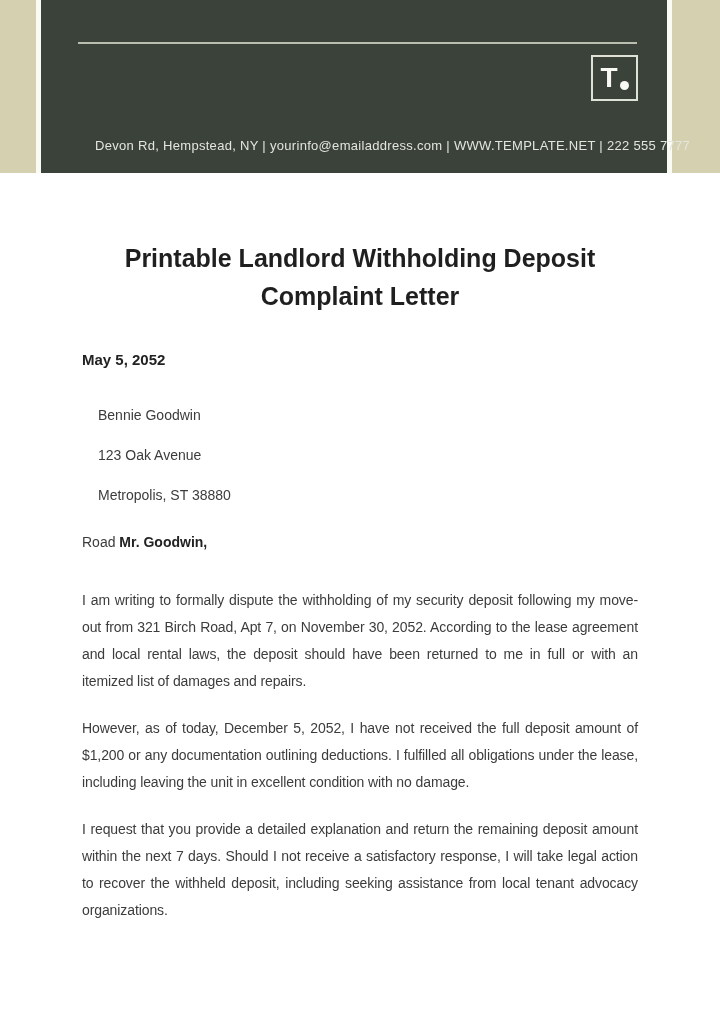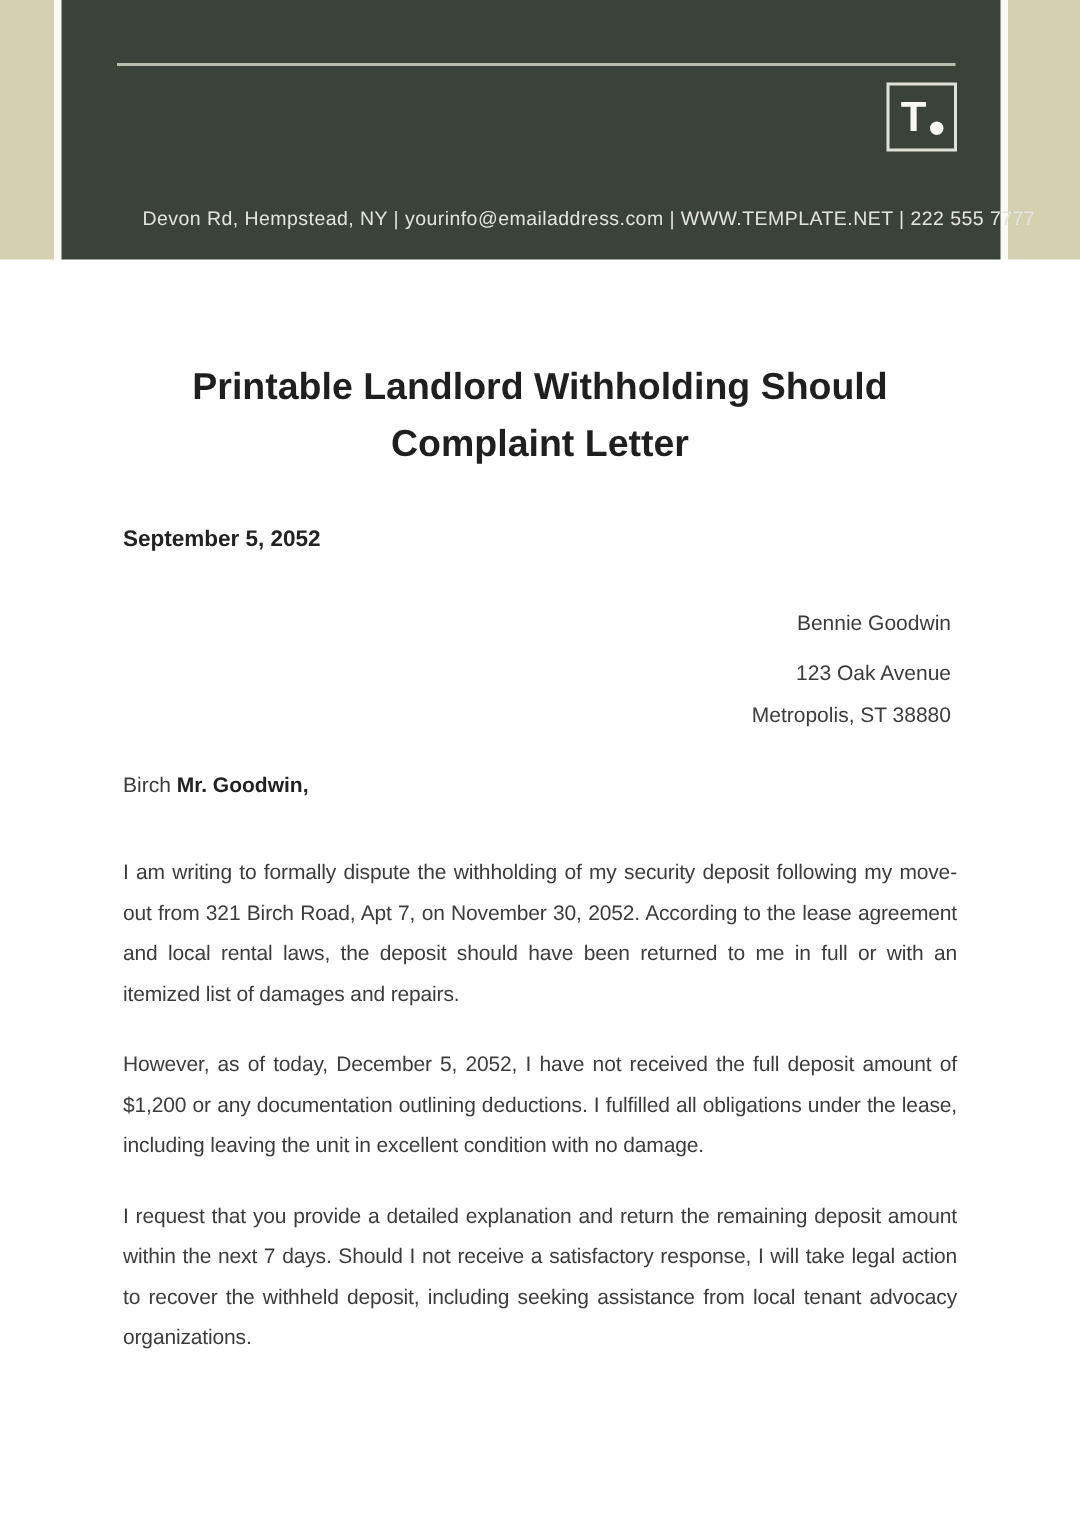--- a/index.html
+++ b/index.html
@@ -75,25 +75,24 @@
   .title span { display: block; }
   .date {
     margin: 35px 0 0 0;
     font-size: 15px;
     line-height: 20px;
     font-weight: bold;
     color: #222222;
   }
   .recipient { margin-top: 33px; }
   .recipient p {
-    margin: 4px;
+    margin: 16px;
     font-size: 14px;
     line-height: 24px;
     color: var(--body-text, #3c3c3c);
-    text-align: right;
   }
   .r-name { margin-bottom: 9px !important; }
   .salutation {
     margin: 25px 0 0 0;
     font-size: 14px;
     line-height: 20px;
     color: var(--body-text, #3c3c3c);
   }
   .salutation strong { color: #222222; text-align: center; }
   .para {
@@ -122,33 +121,33 @@
       </div>
       <div class="contact">Devon Rd, Hempstead, NY | yourinfo@emailaddress.com | WWW.TEMPLATE.NET | 222 555 7777</div>
     </div>
     <div class="gap"></div>
     <div class="strip right"></div>
   </header>
 
   <main class="letter">
 
     <h1 class="title">
-      <span>Printable Landlord Withholding Should</span>
+      <span>Printable Landlord Withholding Deposit</span>
       <span>Complaint Letter</span>
     </h1>
 
-    <p class="date">September 5, 2052</p>
+    <p class="date">May 5, 2052</p>
 
     <div class="recipient">
       <p class="r-name">Bennie Goodwin</p>
       <p>123 Oak Avenue</p>
       <p>Metropolis, ST 38880</p>
     </div>
 
-    <p class="salutation"><span>Birch</span> <strong>Mr. Goodwin,</strong></p>
+    <p class="salutation"><span>Road</span> <strong>Mr. Goodwin,</strong></p>
 
     <p class="para first">I am writing to formally dispute the withholding of my security deposit following my move-out from 321 Birch Road, Apt 7, on November 30, 2052. According to the lease agreement and local rental laws, the deposit should have been returned to me in full or with an itemized list of damages and repairs.</p>
     <p class="para">However, as of today, December 5, 2052, I have not received the full deposit amount of $1,200 or any documentation outlining deductions. I fulfilled all obligations under the lease, including leaving the unit in excellent condition with no damage.</p>
     <p class="para">I request that you provide a detailed explanation and return the remaining deposit amount within the next 7 days. Should I not receive a satisfactory response, I will take legal action to recover the withheld deposit, including seeking assistance from local tenant advocacy organizations.</p>
 
   </main>
 
 </div>
 
 </body></html>

